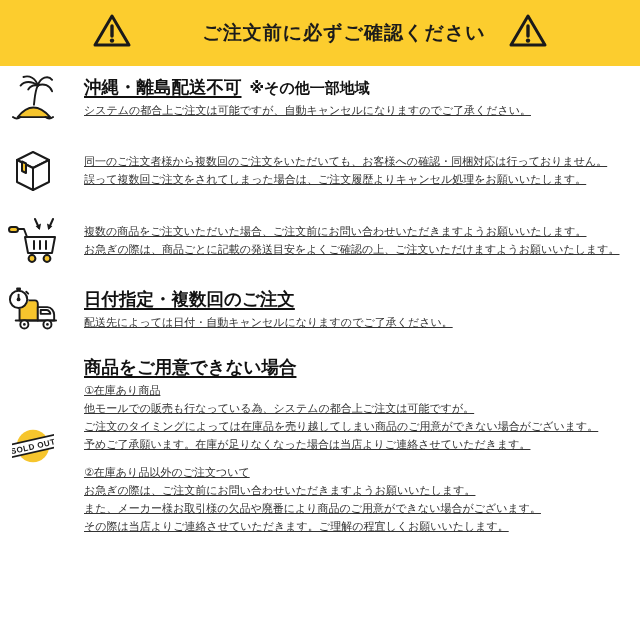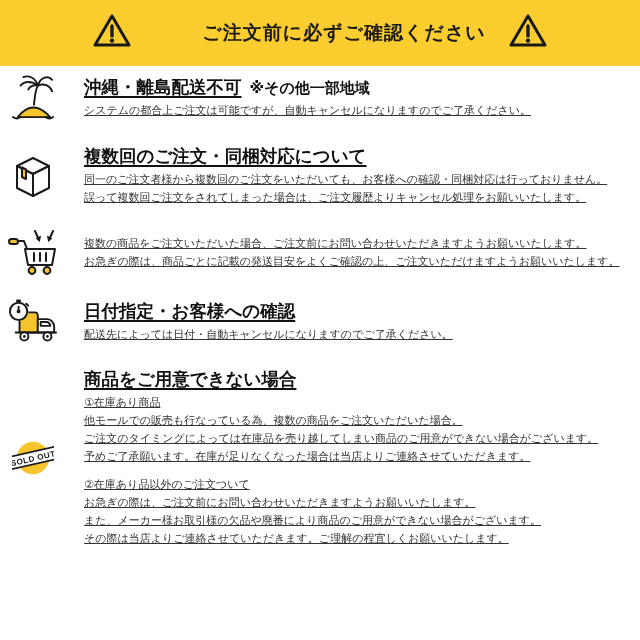--- a/index.html
+++ b/index.html
@@ -105,21 +105,20 @@
   <div class="sec">
     <div class="ico">
       <svg width="40" height="48" viewBox="0 0 40 48">
         <polygon class="fillw" points="20,6 36,14 20,22 4,14"></polygon>
         <polygon class="fillw" points="4,14 20,22 20,44 4,36"></polygon>
         <polygon class="fillw" points="36,14 20,22 20,44 36,36"></polygon>
         <polygon class="filly" points="9,15.5 13,17.5 13,27 9,25" stroke-width="1.4"></polygon>
       </svg>
     </div>
     <div class="txt">
-      <div class="ttl"><span class="u">複数回のご注文・同梱対応について</span></div>
       <div class="b-line">同一のご注文者様から複数回のご注文をいただいても、お客様への確認・同梱対応は行っておりません。</div>
       <div class="b-line">誤って複数回ご注文をされてしまった場合は、ご注文履歴よりキャンセル処理をお願いいたします。</div>
     </div>
   </div>
 
   <div class="sec">
     <div class="ico">
       <svg width="50" height="46" viewBox="0 0 50 46">
         <rect x="1" y="10" width="9" height="5" rx="2.5" class="filly" stroke-width="1.6"></rect>
         <path class="ln" d="M10 12 H16 L19 20"></path>
@@ -154,41 +153,41 @@
         <circle cx="41" cy="39" r="4.2" class="fillw" stroke-width="2"></circle>
         <circle cx="41" cy="39" r="1.4" fill="#1a1a1a"></circle>
         <circle cx="11" cy="13" r="9" class="fillw" stroke-width="2.4"></circle>
         <rect x="8.5" y="0.5" width="5" height="3" rx="1" fill="#1a1a1a"></rect>
         <line x1="19" y1="5" x2="21" y2="7" class="ln" stroke-width="2"></line>
         <circle cx="11" cy="13" r="2" fill="#1a1a1a"></circle>
         <line x1="11" y1="13" x2="11" y2="8" class="ln" stroke-width="1.6"></line>
       </svg>
     </div>
     <div class="txt">
-      <div class="ttl"><span class="u">日付指定・お客様への確認</span></div>
+      <div class="ttl"><span class="u">日付指定・複数回のご注文</span></div>
       <div class="b-line">配送先によっては日付・自動キャンセルになりますのでご了承ください。</div>
     </div>
   </div>
 
   <div class="sec">
     <div class="ico">
       <svg width="42" height="40" viewBox="0 0 44 42">
         <circle cx="22" cy="21" r="17" fill="#F6C52D"></circle>
         <g transform="rotate(-13 22 21)">
           <rect x="-3" y="14.5" width="50" height="13" fill="#ffffff"></rect>
           <line x1="-3" y1="14.5" x2="47" y2="14.5" stroke="#1a1a1a" stroke-width="1.8"></line>
           <line x1="-3" y1="27.5" x2="47" y2="27.5" stroke="#1a1a1a" stroke-width="1.8"></line>
           <text x="22" y="24.5" text-anchor="middle" font-size="8.5" font-weight="bold" fill="#1a1a1a" letter-spacing="0.5" font-family="Liberation Sans, sans-serif">SOLD OUT</text>
         </g>
       </svg>
     </div>
     <div class="txt">
       <div class="ttl"><span class="u">商品をご用意できない場合</span></div>
       <div class="b-line">①在庫あり商品</div>
-      <div class="b-line">他モールでの販売も行なっている為、複数の商品をご注文いただいた場合。</div>
+      <div class="b-line">他モールでの販売も行なっている為、システムの都合上ご注文は可能ですが。</div>
       <div class="b-line">ご注文のタイミングによっては在庫品を売り越してしまい商品のご用意ができない場合がございます。</div>
       <div class="b-line">予めご了承願います。在庫が足りなくなった場合は当店よりご連絡させていただきます。</div>
       <div class="b-line"></div>
       <div class="b-line">②在庫あり品以外のご注文ついて</div>
       <div class="b-line">お急ぎの際は、ご注文前にお問い合わせいただきますようお願いいたします。</div>
       <div class="b-line">また、メーカー様お取引様の欠品や廃番により商品のご用意ができない場合がございます。</div>
       <div class="b-line">その際は当店よりご連絡させていただきます。ご理解の程宜しくお願いいたします。</div>
     </div>
   </div>
 

